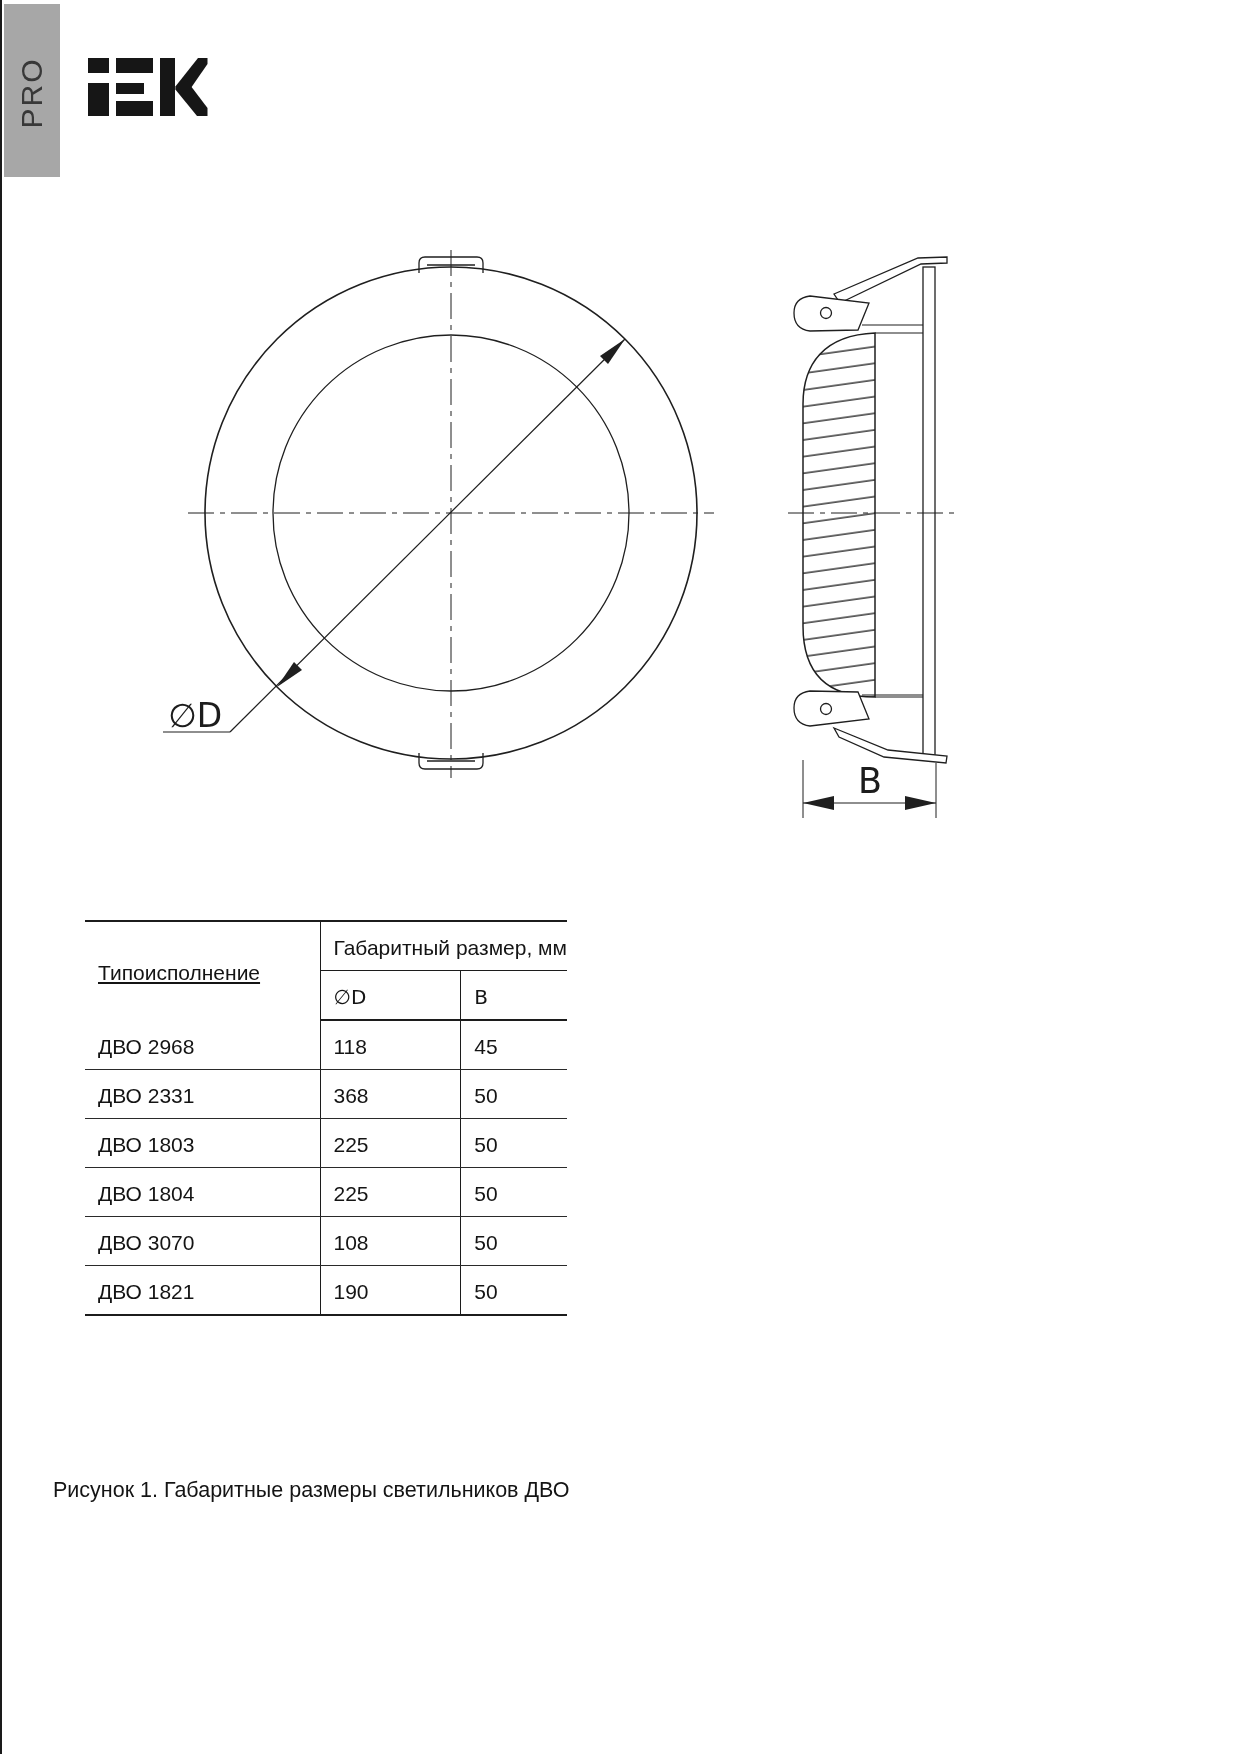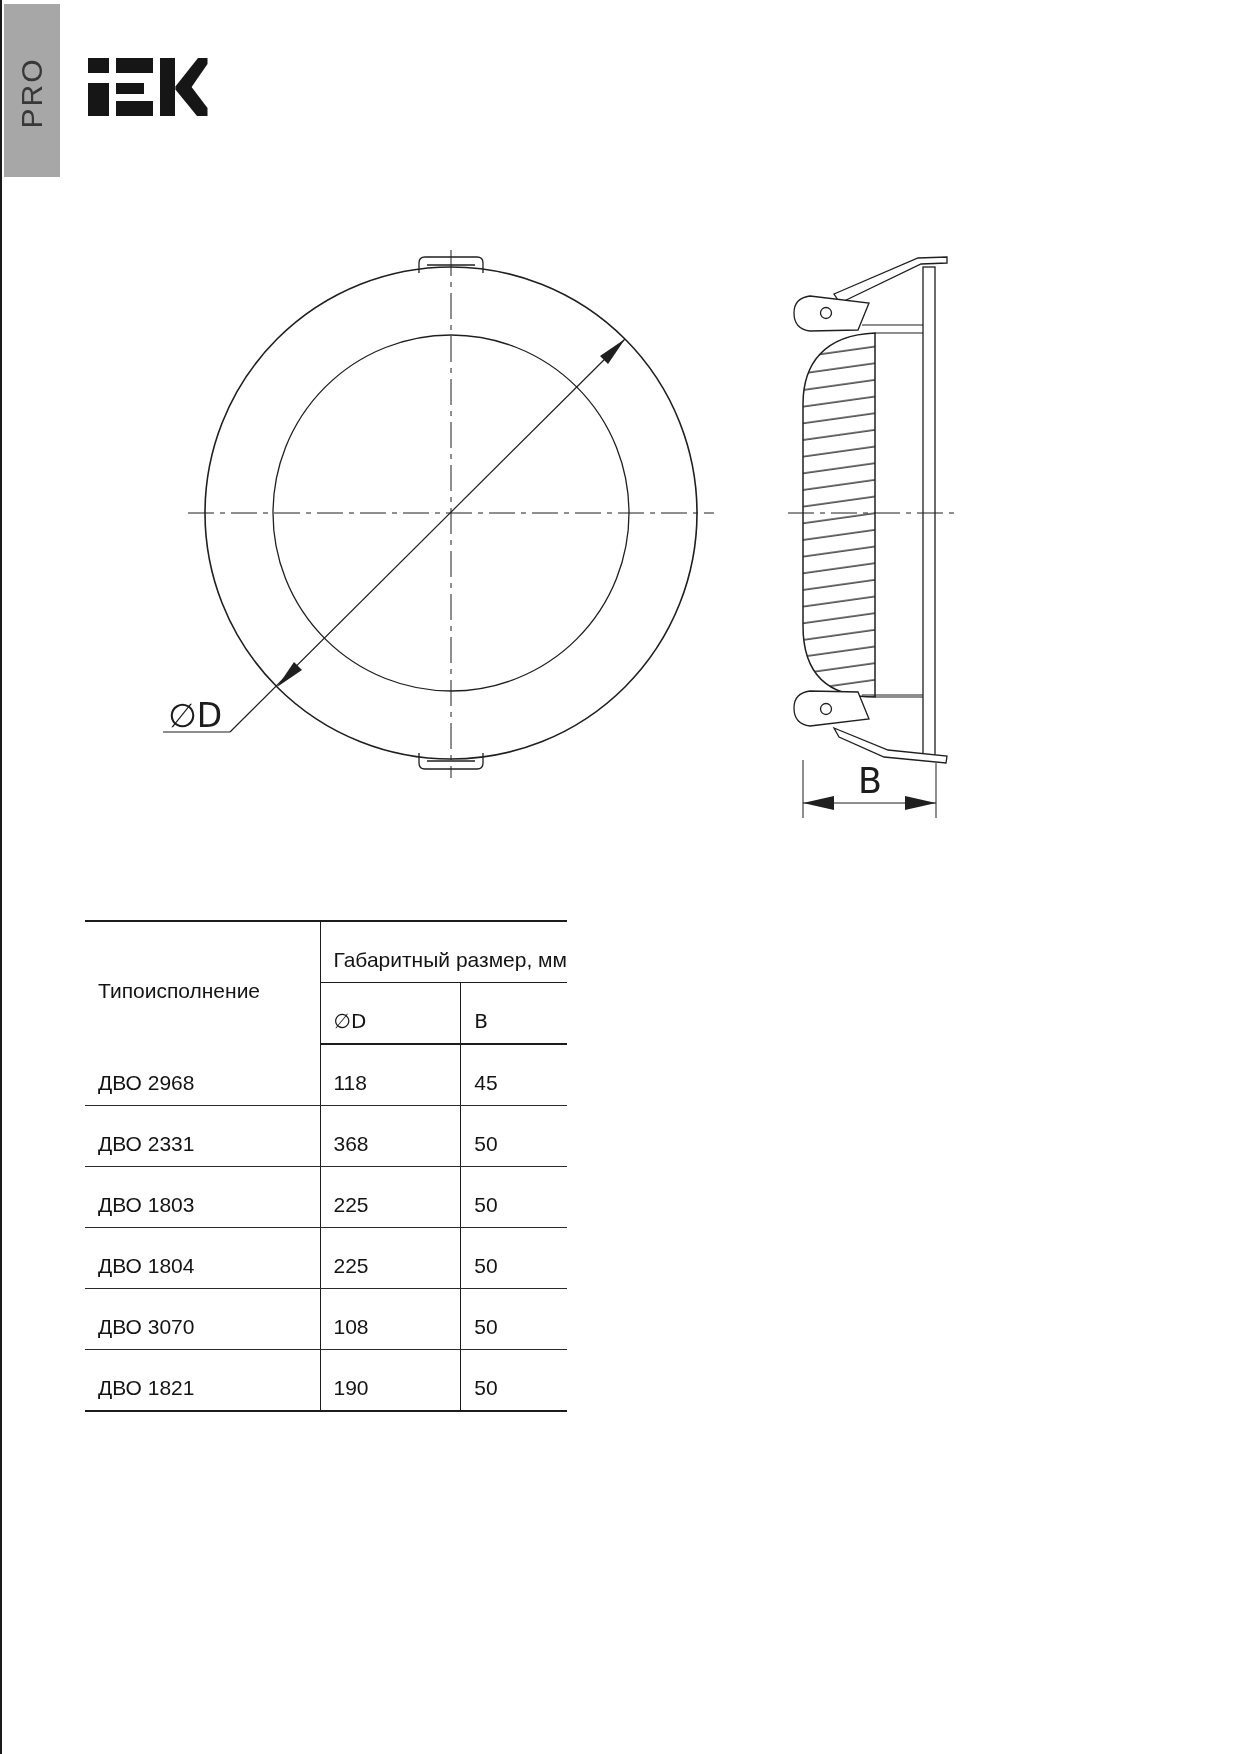--- a/index.html
+++ b/index.html
@@ -20,33 +20,33 @@
   .dimtext{font-family:"DejaVu Sans","Liberation Sans",sans-serif;fill:#1c1c1c;}
   .dims{font-size:33px;}
   .dimb{font-size:35px;}
   
   .spec-table{
     position:absolute;left:85px;top:920px;
     border-collapse:collapse;table-layout:fixed;
     font-size:21px;color:#141414;
   }
   .spec-table td,.spec-table th{
-    padding:16px 0 0 13px;text-align:left;font-weight:normal;
+    padding:4px 0 0 13px;text-align:left;font-weight:normal;
     height:44px;vertical-align:middle;white-space:nowrap;
   }
   .c1{width:235px;}
   .c2{width:138px;}
   .c3{width:104px;}
   .t-top{border-top:2.5px solid #1c1c1c;}
   .t-right{border-right:1.5px solid #1c1c1c;}
   .t-under-span{border-bottom:1.5px solid #1c1c1c;}
   .t-head-bottom{border-bottom:2.5px solid #1c1c1c;}
   .t-row{border-bottom:1.5px solid #2a2a2a;}
   .t-last{border-bottom:2.5px solid #1c1c1c;}
-  .merged{vertical-align:top;padding-top:9px;height:87px;}
+  .merged{vertical-align:top;padding-top:9px;height:87px;text-decoration:underline;}
   .subhead{font-family:"DejaVu Sans","Liberation Sans",sans-serif;font-size:20px;}
   .caption{position:absolute;left:53px;top:1478px;font-size:21.5px;color:#141414;}
 </style>
 </head>
 <body>
 
 <div class="page">
 
   <div class="page-edge"></div>
 
@@ -181,14 +181,15 @@
         <td class="t-row">50</td>
       </tr>
       <tr>
         <td class="t-right t-last">ДВО 1821</td>
         <td class="t-right t-last">190</td>
         <td class="t-last">50</td>
       </tr>
     </tbody>
   </table>
 
+  <div class="caption">Рисунок 1. Габаритные размеры светильников ДВО</div>
 
 </div>
 
 </body></html>

